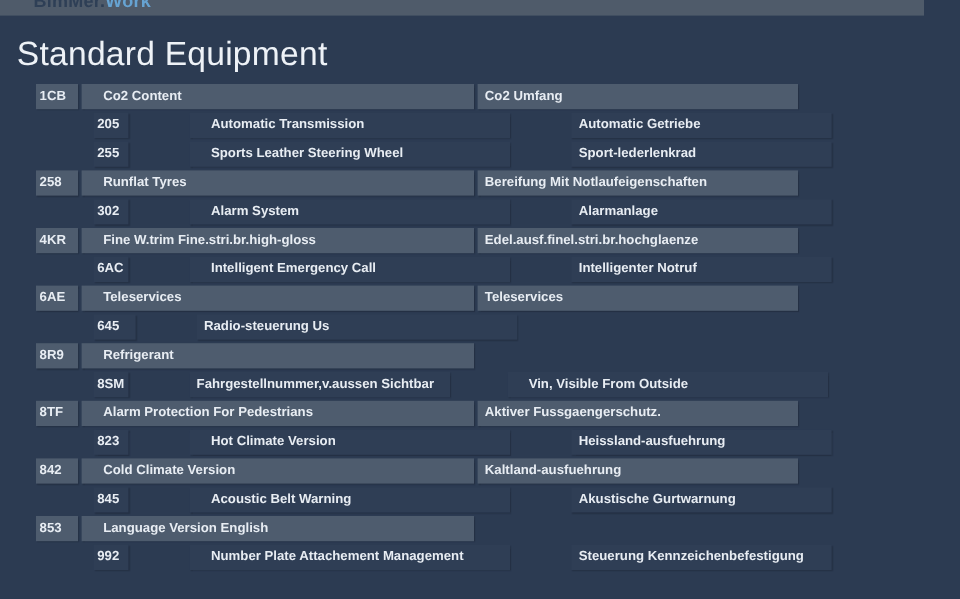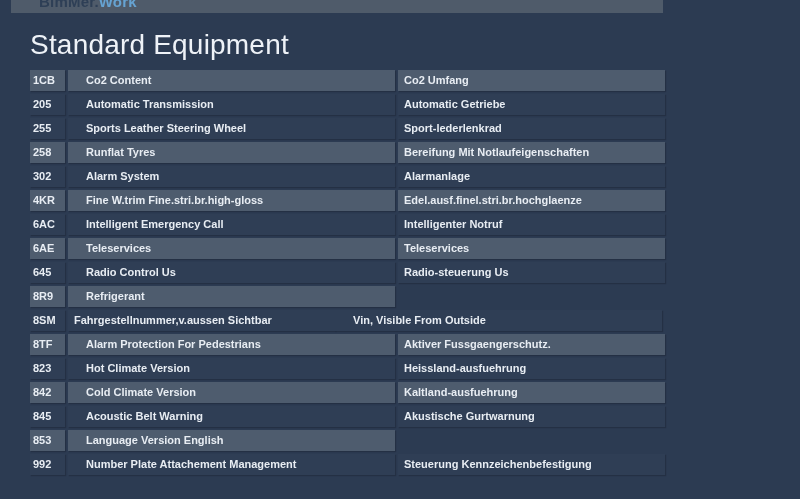--- a/index.html
+++ b/index.html
@@ -3,52 +3,52 @@
 <meta charset="utf-8">
 <style>
   * { margin: 0; padding: 0; box-sizing: border-box; }
   html, body {
     width: 800px; height: 499px;
     overflow: hidden;
     background: var(--bg, #2c3b52);
     font-family: "Liberation Sans", sans-serif;
   }
   .header-bar {
-    position: absolute; top: 0; left: 11px;
-    width: 652px; height: 13px;
+    position: absolute; top: 0; left: 0;
+    width: 770px; height: 13px;
     background: var(--header, #4f5b6a);
     overflow: hidden;
   }
   .logo {
     position: absolute; left: 28px; top: -7px;
     font-size: 15px; font-weight: 700; letter-spacing: 0.2px;
     white-space: nowrap; cursor: pointer;
   }
   .logo .logo-dark { color: var(--logo-dark, #2e3f56); }
   .logo .logo-blue { color: var(--logo-blue, #66a3d2); }
   .page-title {
-    position: absolute; left: 30px; top: 29px;
+    position: absolute; left: 14px; top: 29px;
     font-size: 28px; font-weight: 400;
     color: #eef2f7; letter-spacing: 0.2px;
   }
   .equipment-table {
     position: absolute; left: 30px; top: 70px;
     width: 663px;
   }
   .row {
     display: flex; height: 21px; margin-bottom: 3px;
     line-height: 21px; font-size: 11px; color: #e8edf3;
   }
   .cell {
     height: 21px;
     box-shadow: 1px 1px 1px rgba(10, 16, 26, 0.25);
     white-space: nowrap; overflow: hidden;
   }
   .row.light .cell { background: var(--row-light, #4e5c6e); }
-  .row.dark  .cell { background: var(--row-dark, #2f3e55); }
+  .row.dark  .cell { background: var(--row-dark, #2f3e55); margin-left: 48px; }
   .cell.code { width: 35px; margin-right: 3px; padding-left: 3px; font-weight: 700; }
   .cell.en   { width: 327px; margin-right: 3px; padding-left: 18px; font-weight: 700; }
   .cell.de   { width: 267px; padding-left: 6px; font-weight: 700; }
 </style>
 </head>
 <body>
 
 <div class="header-bar">
   <span class="logo"><span class="logo-dark">BimMer.</span><span class="logo-blue">Work</span></span>
 </div>
@@ -101,21 +101,20 @@
     </div>
 
     <div class="row light">
       <div class="cell code">6AE</div>
       <div class="cell en">Teleservices</div>
       <div class="cell de">Teleservices</div>
     </div>
 
     <div class="row dark">
       <div class="cell code">645</div>
-      <div class="cell en">Radio Control Us</div>
       <div class="cell de">Radio-steuerung Us</div>
     </div>
 
     <div class="row light">
       <div class="cell code">8R9</div>
       <div class="cell en">Refrigerant</div>
     </div>
 
     <div class="row dark">
       <div class="cell code">8SM</div>

